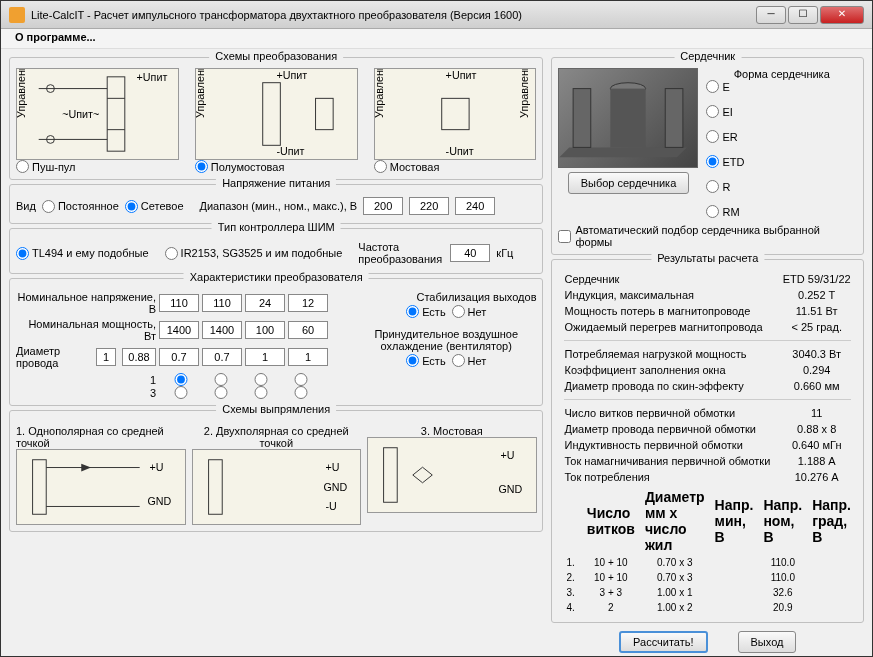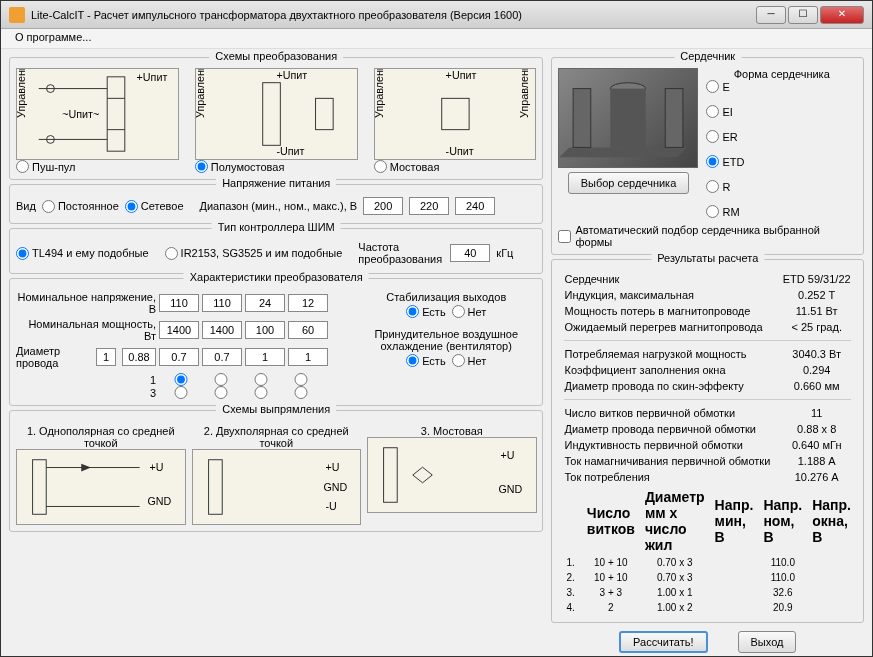--- a/index.html
+++ b/index.html
@@ -5,21 +5,21 @@
 * { box-sizing: border-box; margin: 0; padding: 0; font-family: Tahoma, sans-serif; font-size: 11px; }
 body { background: #d4d0c8; }
 .window { width: 873px; height: 657px; background: #ec4899; border: 1px solid #333; box-shadow: 0 0 8px rgba(0,0,0,0.3); position: relative; }
 .titlebar { height: 28px; background: linear-gradient(to bottom, #e8e8e8, #cfcfcf); display: flex; align-items: center; padding: 0 8px; border-bottom: 1px solid #aaa; }
 .titlebar-icon { width: 16px; height: 16px; background: #f0a030; border-radius: 2px; margin-right: 6px; }
 .title-text { flex: 1; color: #000; }
 .winbtns { display: flex; gap: 2px; }
 .winbtn { width: 30px; height: 18px; border: 1px solid #888; background: linear-gradient(to bottom,#f0f0f0,#d8d8d8); border-radius: 3px; text-align: center; line-height: 14px; font-size: 10px; cursor: pointer; }
 .winbtn.close { background: linear-gradient(to bottom,#e07070,#c82020); color: #fff; width: 44px; }
 .menubar { height: 20px; background: #f4f4f4; border-bottom: 1px solid #ddd; padding: 2px 8px; }
-.menubar span { padding: 2px 6px; cursor: pointer; }
+.menubar span { padding: 2px 6px; cursor: pointer; font-weight: bold; }
 .client { padding: 8px; display: flex; gap: 8px; background: #f0f0f0; height: calc(100% - 48px); }
 .left-col { width: 535px; display: flex; flex-direction: column; gap: 4px; }
 .right-col { flex: 1; display: flex; flex-direction: column; gap: 4px; }
 .group { border: 1px solid #c0c0c0; border-radius: 3px; padding: 6px; background: #f0f0f0; position: relative; }
 .group-title { position: absolute; top: -8px; left: 50%; transform: translateX(-50%); background: #f0f0f0; padding: 0 6px; font-size: 11px; white-space: nowrap; }
 .schemes-row { display: flex; gap: 16px; margin-top: 4px; }
 .scheme { flex: 1; text-align: center; }
 .scheme-img { width: 100%; height: 92px; background: #f5f3e8; border: 1px solid #999; position: relative; }
 .row { display: flex; align-items: center; gap: 6px; margin: 2px 0; }
 input[type="text"] { width: 40px; height: 18px; border: 1px solid #888; text-align: center; padding: 1px 2px; }
@@ -192,21 +192,21 @@
             </div>
             <div class="rect-row">
               <span class="label-r">3</span>
               <input type="radio" name="r1" style="">
               <input type="radio" name="r2" style="">
               <input type="radio" name="r3" style="">
               <input type="radio" name="r4" style="">
             </div>
           </div>
           <div style="flex:1">
-            <div style="text-align:center">Стабилизация выходов</div>
+            <div style="text-align:right">Стабилизация выходов</div>
             <div class="row" style="justify-content:center">
               <label class="rlbl">
                   <input type="radio" name="stab" checked="" style="">
                   <span>Есть</span>
                 </label>
               <label class="rlbl">
                   <input type="radio" name="stab" style="">
                   <span>Нет</span>
                 </label>
             </div>
@@ -222,21 +222,21 @@
                   <span>Нет</span>
                 </label>
             </div>
           </div>
         </div>
       </div>
 
       <div class="group">
         <span class="group-title">Схемы выпрямления</span>
         <div class="rect-schemes">
-          <div style="flex:1;text-align:center">
+          <div style="flex:1;text-align:left">
             <div>1. Однополярная со средней точкой</div>
             <div class="rect-scheme-img">
               <svg width="100%" height="100%" viewBox="0 0 160 76">
                   <text x="130" y="22" font-size="9">+U</text>
                   <text x="128" y="56" font-size="9">GND</text>
                   <rect x="10" y="10" width="14" height="56" fill="none" stroke="#333"></rect>
                   <line x1="24" y1="18" x2="120" y2="18" stroke="#333"></line>
                   <line x1="24" y1="58" x2="120" y2="58" stroke="#333"></line>
                   <polygon points="60,14 70,18 60,22" fill="#333"></polygon>
                 </svg>
@@ -385,21 +385,21 @@
             </tbody>
         </table>
         <table style="width:100%">
           <thead class="out-head">
               <tr id="out-head-row">
                 <th></th>
                 <th>Число витков</th>
                 <th>Диаметр мм x число жил</th>
                 <th>Напр. мин, В</th>
                 <th>Напр. ном, В</th>
-                <th>Напр. окна, В</th>
+                <th>Напр. град, В</th>
               </tr>
             </thead>
           <tbody class="out-body" id="out-body">
               <tr>
                 <td>1.</td>
                 <td>10 + 10</td>
                 <td>0.70 x 3</td>
                 <td></td>
                 <td>110.0</td>
                 <td></td>

